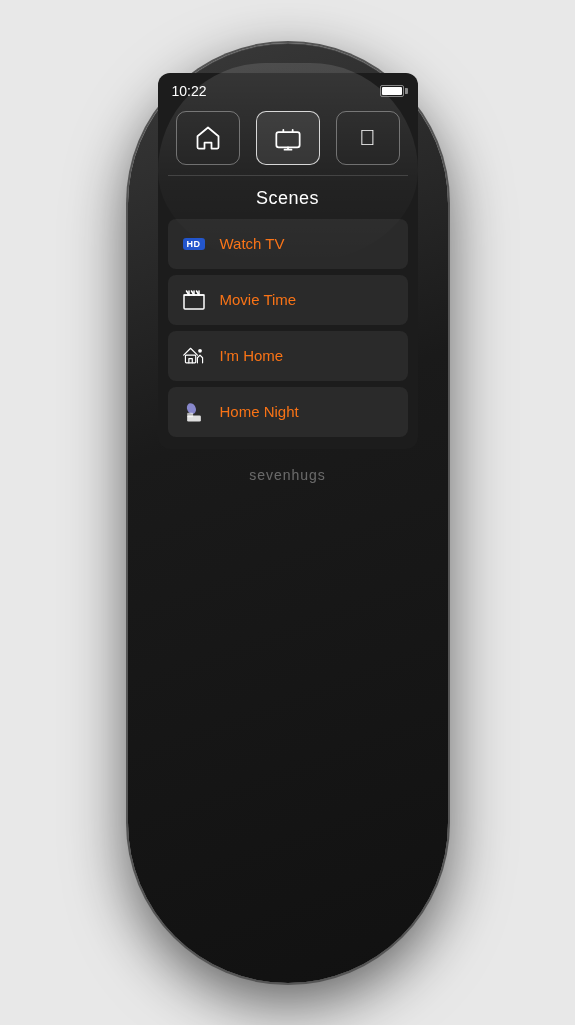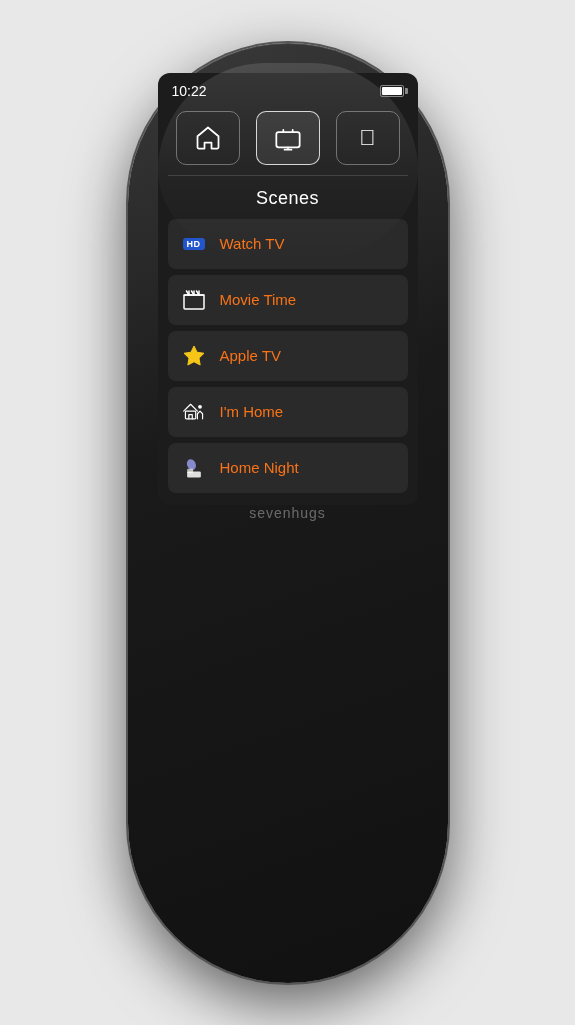--- a/index.html
+++ b/index.html
@@ -178,20 +178,21 @@
     .scene-label {
       color: #f97316;
       font-size: 15px;
       font-weight: 400;
     }
 
     .brand-text {
       color: rgba(255,255,255,0.35);
       font-size: 14px;
       letter-spacing: 1px;
+      margin-top: 18px;
       font-weight: 300;
     }
 
     
     .hd-badge {
       background: #2255cc;
       color: #fff;
       font-size: 9px;
       font-weight: 700;
       padding: 1px 4px;
@@ -266,28 +267,20 @@
             <polyline points="17 7 17 3"></polyline>
             <line x1="2" y1="7" x2="22" y2="7"></line>
             <line x1="4.5" y1="3" x2="7" y2="7"></line>
             <line x1="9.5" y1="3" x2="12" y2="7"></line>
             <line x1="14.5" y1="3" x2="17" y2="7"></line>
           </svg>
         </div>
         <span class="scene-label">Movie Time</span>
       </div>
 
-      <div class="scene-item">
-        <div class="scene-icon">
-          <svg viewBox="0 0 24 24">
-            <polygon class="star-yellow" points="12,2 15.09,8.26 22,9.27 17,14.14 18.18,21.02 12,17.77 5.82,21.02 7,14.14 2,9.27 8.91,8.26" stroke="#f5c518" stroke-width="1" fill="#f5c518"></polygon>
-          </svg>
-        </div>
-        <span class="scene-label">Apple TV</span>
-      </div>
 
       <div class="scene-item">
         <div class="scene-icon">
           <svg viewBox="0 0 28 28" fill="none" stroke="#fff" stroke-width="1.4" stroke-linecap="round" stroke-linejoin="round">
 
             <path d="M2 13L10 5l8 8"></path>
             <rect x="4" y="13" width="12" height="9" rx="1"></rect>
             <path d="M8 22v-5h4v5"></path>
 
             <circle cx="21" cy="8" r="2.2" fill="#fff" stroke="none"></circle>

